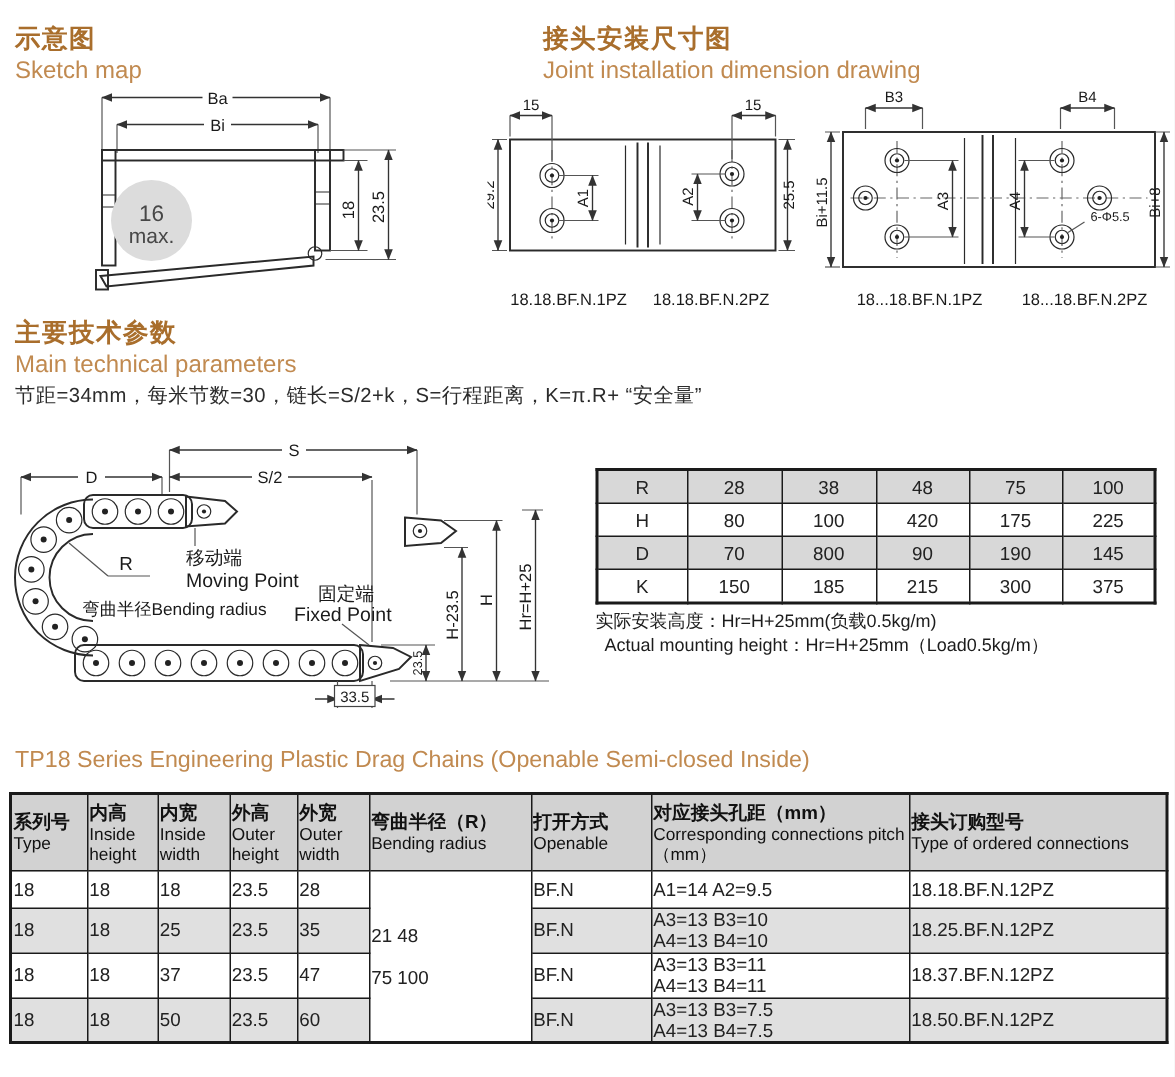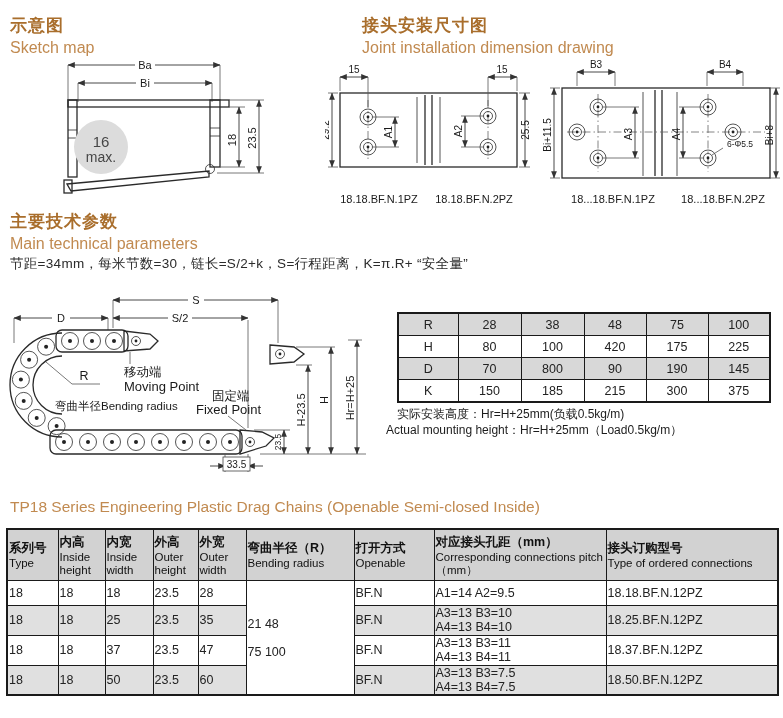--- a/index.html
+++ b/index.html
@@ -336,21 +336,21 @@
         <td>K</td>
           <td>150</td>
           <td>185</td>
           <td>215</td>
           <td>300</td>
           <td>375</td>
       </tr>
     </tbody>
   </table>
   <div class="abs note" style="left:397px;top:406px;">实际安装高度：Hr=H+25mm(负载0.5kg/m)</div>
-  <div class="abs note" style="left:386px;top:422px;">Actual mounting height：Hr=H+25mm（Load0.5kg/m）</div>
+  <div class="abs note" style="left:403px;top:422px;">Actual mounting height：Hr=H+25mm（Load0.5kg/m）</div>
 
   <div class="abs tp-en" style="left:10px;top:498px;">TP18 Series Engineering Plastic Drag Chains (Openable Semi-closed Inside)</div>
 
   <table class="spec abs" style="left:6px;top:528px;">
     <colgroup>
       <col style="width:51px">
         <col style="width:47px">
         <col style="width:48px">
         <col style="width:45px">
         <col style="width:48px">

